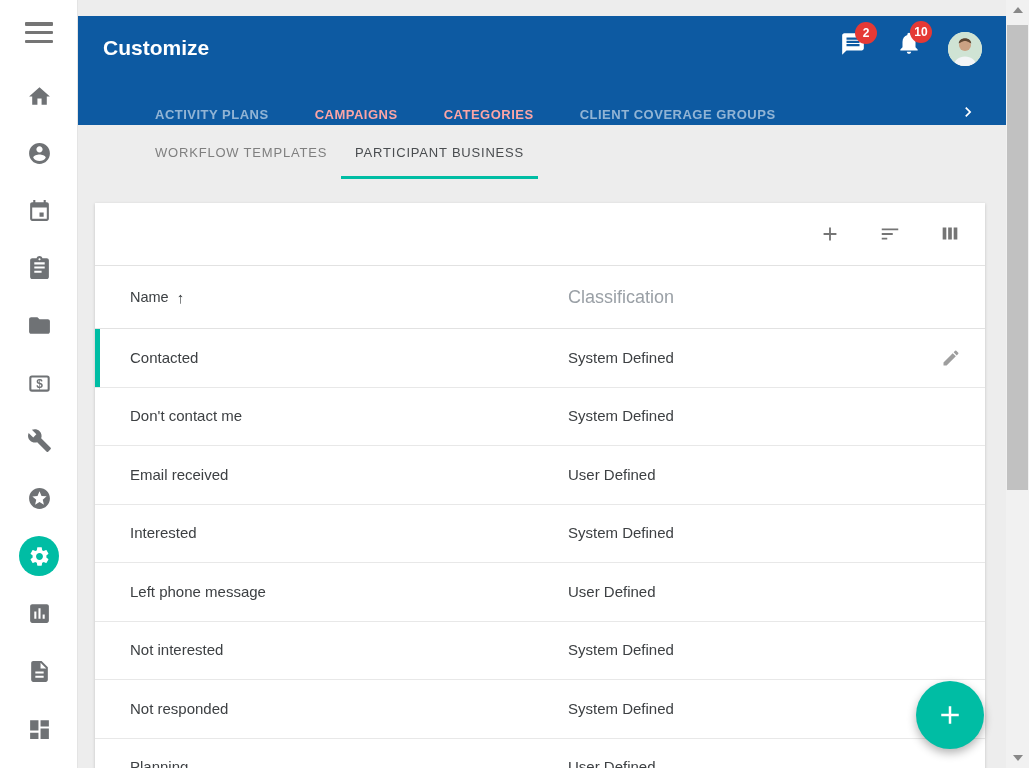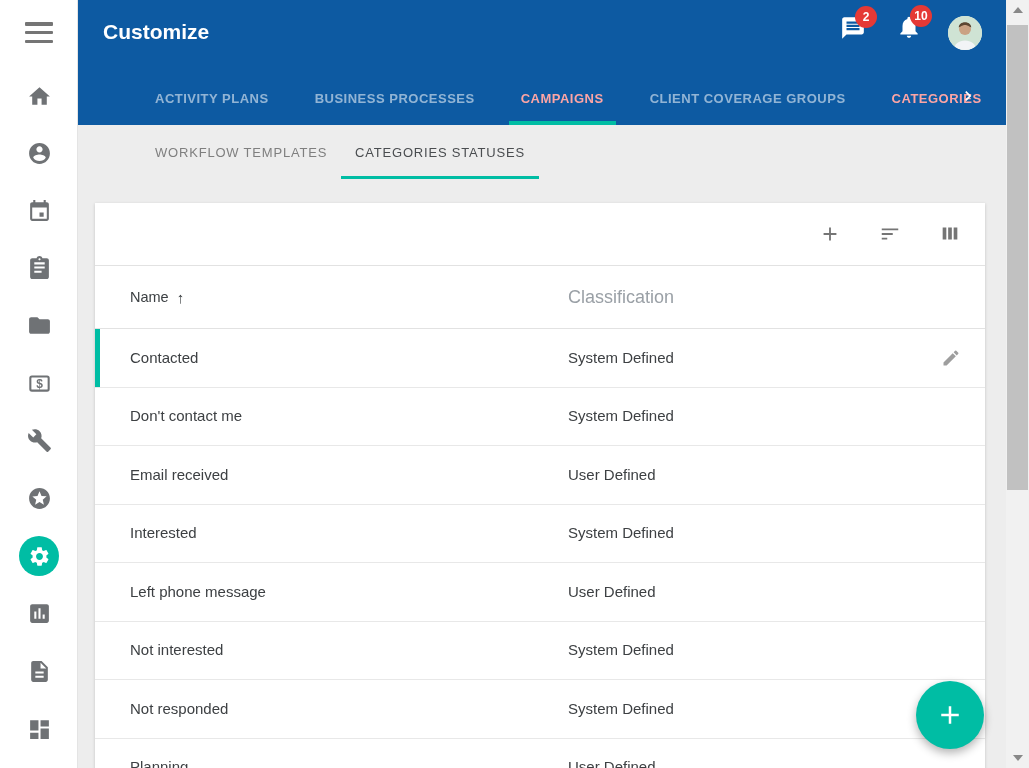--- a/index.html
+++ b/index.html
@@ -14,21 +14,21 @@
                display:flex; flex-direction:column; justify-content:space-between; cursor:pointer; }
   .hamburger span { display:block; height:3.5px; background:#757575; border-radius:1px; }
   .nav-item { position:absolute; left:0; width:78px; height:44px;
               display:flex; align-items:center; justify-content:center; cursor:pointer; }
   .nav-item svg { width:25px; height:25px; fill:#6f7275; }
   .nav-active-circle { width:40px; height:40px; border-radius:50%; background:#00bda4;
                        display:flex; align-items:center; justify-content:center; }
   .nav-active-circle svg { fill:#ffffff; width:23px; height:23px; }
 
   
-  .appbar { position:absolute; left:78px; top:0; width:928px; height:125px; background:#0d5aa2; }
+  .appbar { position:absolute; left:78px; top:16px; width:928px; height:125px; background:#0d5aa2; }
   .app-title { position:absolute; left:25px; top:20px; color:#ffffff; font-size:21px; font-weight:bold; }
   .icon-btn { position:absolute; width:26px; height:26px; cursor:pointer; }
   .icon-btn svg { width:26px; height:26px; fill:#ffffff; }
   .badge { position:absolute; min-width:22px; height:22px; border-radius:11px; background:#e53935;
            color:#ffffff; font-size:12px; font-weight:bold; display:flex; align-items:center;
            justify-content:center; padding:0 4px; }
   .avatar { position:absolute; left:870px; top:16px; width:34px; height:34px; border-radius:50%;
             overflow:hidden; cursor:pointer; background:#dfeee4; }
   .tabs { position:absolute; left:65px; bottom:0; height:54px; display:flex; gap:22px; }
   .tab { height:54px; display:flex; align-items:center; padding:0 12px; font-size:13px;
@@ -183,35 +183,34 @@
       <svg viewBox="0 0 34 34" width="34" height="34">
         <rect width="34" height="34" fill="#cfe3d4"></rect>
         <circle cx="17" cy="13" r="6" fill="#caa183"></circle>
         <path d="M17 6.2c-3.6 0-6.2 2.2-6.2 5.2 0 .6 3-2.4 6.2-2.4s6.2 3 6.2 2.4c0-3-2.6-5.2-6.2-5.2z" fill="#5d4632"></path>
         <path d="M6 34c0-6 5-9.5 11-9.5S28 28 28 34z" fill="#f2f4f6"></path>
       </svg>
     </div>
 
     <div class="tabs">
       <div class="tab">ACTIVITY PLANS</div>
-      <div class="tab">BUSINESS PROCESSES</div>
       <div class="tab active">CAMPAIGNS</div>
+      <div class="tab highlighted">CATEGORIES</div>
       <div class="tab">CLIENT COVERAGE GROUPS</div>
-      <div class="tab highlighted">CATEGORIES</div>
     </div>
     <div class="tabs-chevron">
       <svg viewBox="0 0 24 24">
           <path d="M8.59 16.59 13.17 12 8.59 7.41 10 6l6 6-6 6z"></path>
         </svg>
     </div>
   </header>
 
   <div class="subtabs">
     <div class="subtab">WORKFLOW TEMPLATES</div>
-    <div class="subtab active">CATEGORIES STATUSES</div>
+    <div class="subtab active">PARTICIPANT BUSINESS</div>
   </div>
 
   <section class="card">
     <div class="card-toolbar">
       <div class="tool-btn">
         <svg viewBox="0 0 24 24">
             <path d="M19 13h-6v6h-2v-6H5v-2h6V5h2v6h6v2z"></path>
           </svg>
       </div>
       <div class="tool-btn">

